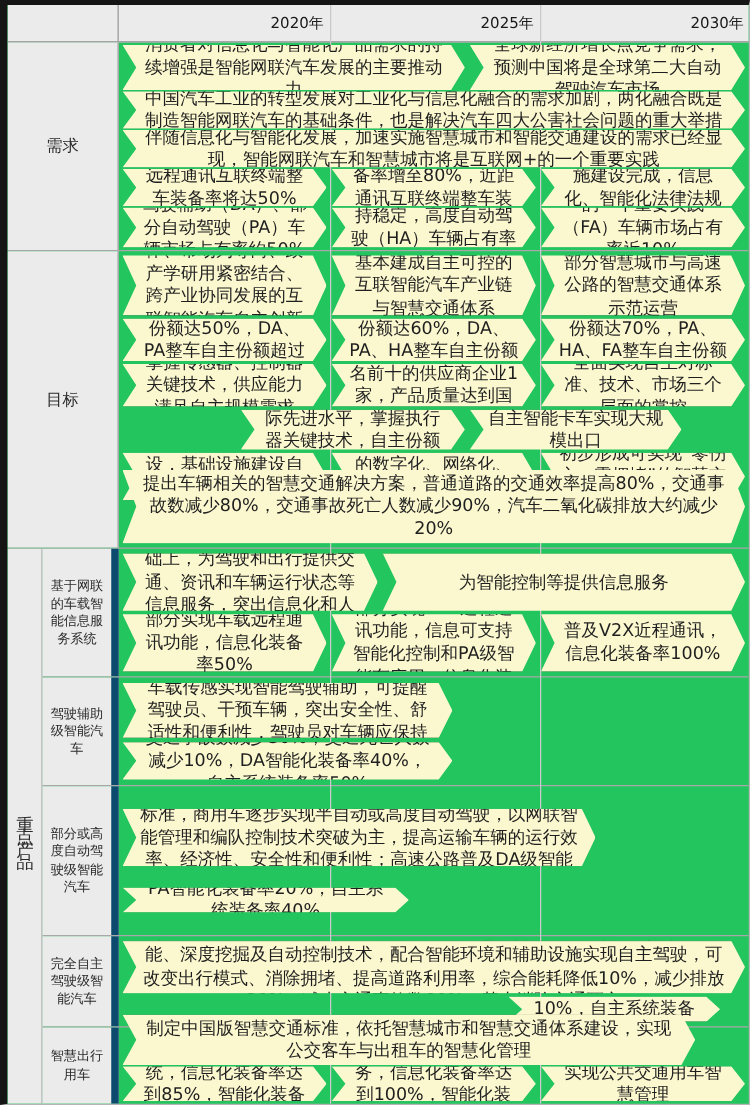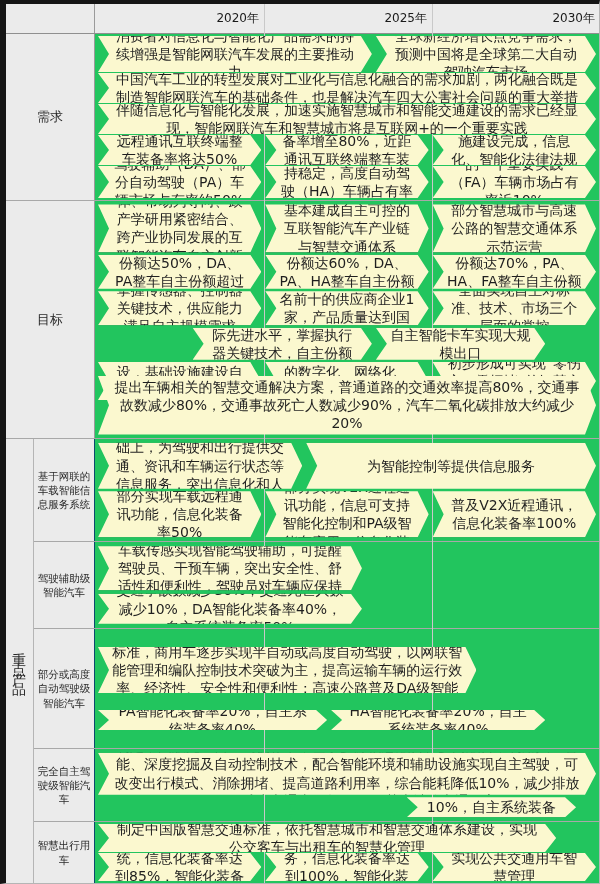--- a/index.html
+++ b/index.html
@@ -17,21 +17,21 @@
   .content{flex:1;display:flex;flex-direction:column;justify-content:space-evenly;padding:1px 2px;position:relative;}
   .row{display:flex;gap:4px;align-items:stretch;padding:0 1px;}
   .arrow{position:relative;z-index:2;background:#fbf8cf;clip-path:polygon(0% 0%,calc(100% - 11px) 0%,100% 50%,calc(100% - 11px) 100%,0% 100%,11px 50%);filter:drop-shadow(0 0 1px #9a9a74) drop-shadow(2px 2px 1px rgba(110,110,110,0.45));display:flex;align-items:center;justify-content:center;text-align:center;font-size:14px;line-height:1.3;color:#1f1f1f;padding:2px 14px;}
   .third{flex:1 1 0;}
   .full{flex:1 1 100%;}
   .products{display:flex;border-bottom:none;}
   .pstrip{width:28px;background:#ebebeb;border-right:1px solid #b5b5b5;display:flex;align-items:center;justify-content:center;z-index:2;position:relative;}
   .pstrip span{writing-mode:vertical-rl;letter-spacing:10px;font-size:14px;color:#2a2a2a;}
   .pcol{flex:1;display:flex;flex-direction:column;}
   .pcol .sec:last-child{border-bottom:none;}
-  .sublabel{width:61px;background:#ebebeb;border-right:1px solid #0c4a6e;display:flex;align-items:center;justify-content:center;text-align:center;font-size:10.5px;line-height:1.35;color:#2a2a2a;padding:2px;z-index:2;position:relative;}
+  .sublabel{width:61px;background:#ebebeb;border-right:6px solid #0c4a6e;display:flex;align-items:center;justify-content:center;text-align:center;font-size:10.5px;line-height:1.35;color:#2a2a2a;padding:2px;z-index:2;position:relative;}
 </style>
 </head>
 <body>
 
 <div class="page">
   <div class="vline vl1"></div>
   <div class="vline vl2"></div>
 
   <div class="row-header">
     <div class="corner"></div>
@@ -135,41 +135,40 @@
       </div>
 
       <div class="sec" style="height:120px;">
         <div class="sublabel">部分或高度自动驾驶级智能汽车</div>
         <div class="content">
           <div class="row" style="height:46px;">
             <div class="arrow" style="flex:0 0 76%;">制定中国版商用车城郊智能驾驶标准和高速公路智能驾驶标准，商用车逐步实现半自动或高度自动驾驶，以网联智能管理和编队控制技术突破为主，提高运输车辆的运行效率、经济性、安全性和便利性；高速公路普及DA级智能车，逐步应用PA级智能车</div>
           </div>
           <div class="row" style="height:20px;">
             <div class="arrow" style="flex:0 0 46%;">PA智能化装备率20%，自主系统装备率40%</div>
-            <div class="arrow" style="flex:0 0 43%;">HA智能化装备率20%，自主系统装备率40%</div>
           </div>
         </div>
       </div>
 
       <div class="sec" style="height:73px;">
         <div class="sublabel">完全自主驾驶级智能汽车</div>
         <div class="content">
           <div class="row" style="height:42px;">
             <div class="arrow full">制定中国版完全自主驾驶标准，基于多源信息融合、多网融合，利用人工智能、深度挖掘及自动控制技术，配合智能环境和辅助设施实现自主驾驶，可改变出行模式、消除拥堵、提高道路利用率，综合能耗降低10%，减少排放20%，减少交通事故数80%，基本消除交通死亡</div>
           </div>
           <div class="row" style="height:20px;">
             <div class="arrow" style="margin-left:62%;flex:0 0 34%;">FA智能化装备率10%，自主系统装备率40%</div>
           </div>
         </div>
       </div>
 
       <div class="sec" style="height:61px;">
         <div class="sublabel">智慧出行用车</div>
         <div class="content">
-          <div class="row" style="height:28px;">
+          <div class="row" style="height:28px;align-items:flex-end;">
             <div class="arrow" style="flex:0 0 92%;">制定中国版智慧交通标准，依托智慧城市和智慧交通体系建设，实现公交客车与出租车的智慧化管理</div>
           </div>
           <div class="row" style="height:28px;">
             <div class="arrow third">普及DA和远程通讯系统，信息化装备率达到85%，智能化装备率60%</div>
             <div class="arrow third">普及PA，实现远程服务，信息化装备率达到100%，智能化装备率达到70%</div>
             <div class="arrow third">实现公共交通用车智慧管理</div>
           </div>
         </div>
       </div>
 

